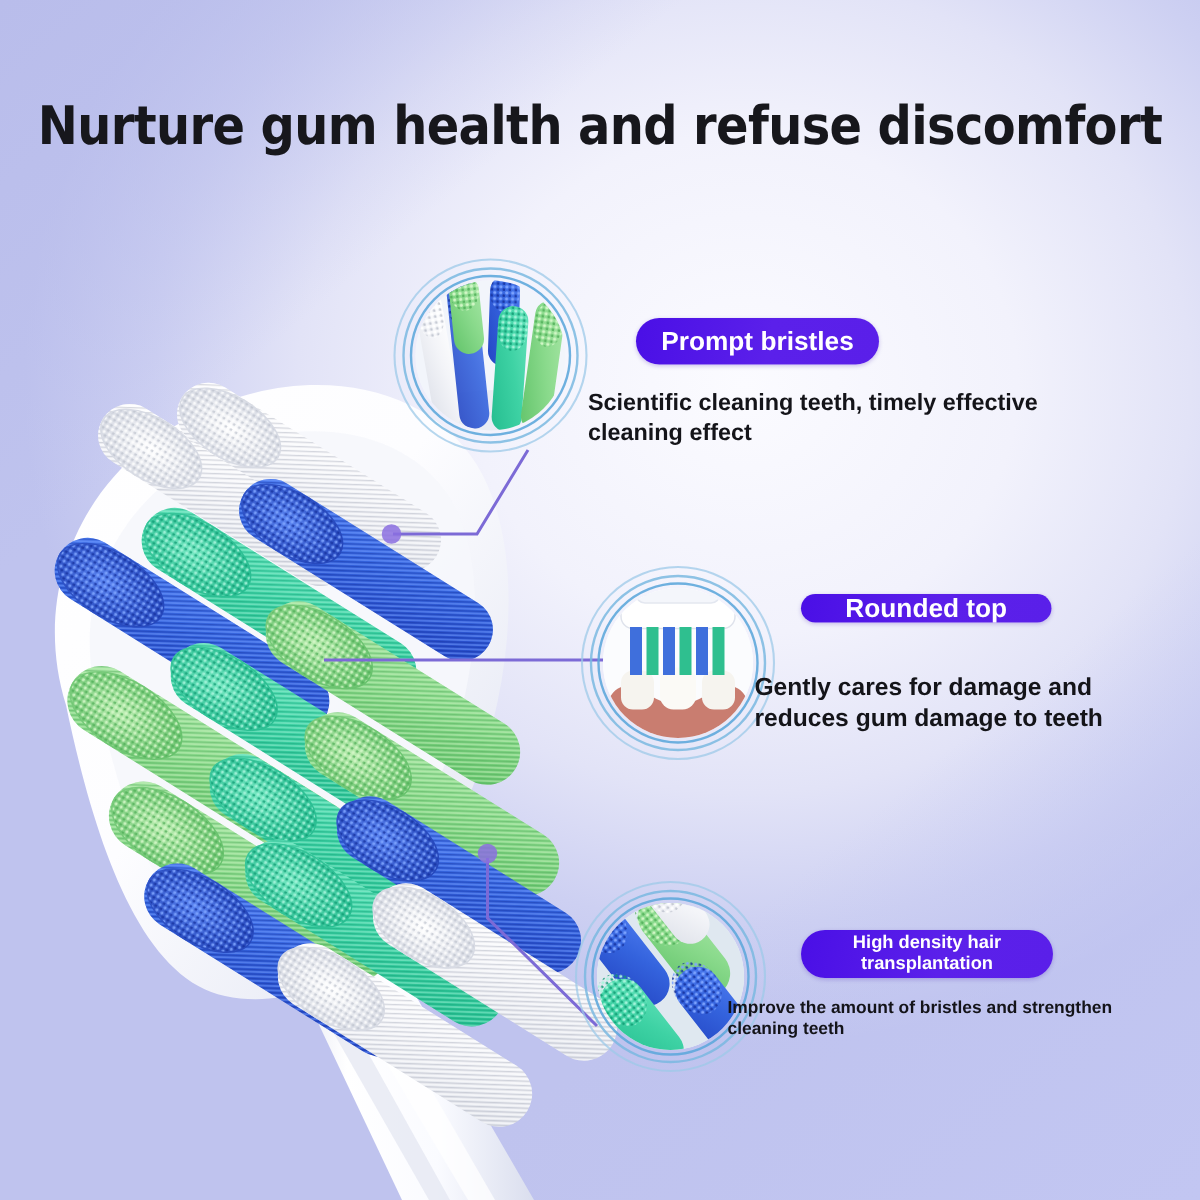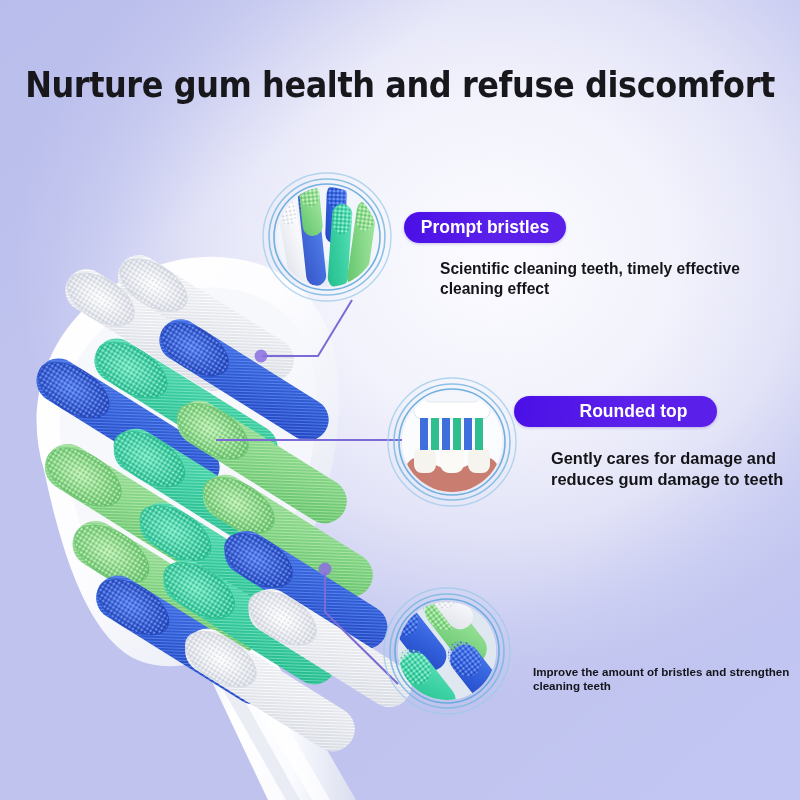--- a/index.html
+++ b/index.html
@@ -20,25 +20,26 @@
     font-family:"DejaVu Sans Condensed","Liberation Sans",sans-serif;
     white-space:nowrap;
     margin-top:12px;
   }
   svg.art{position:absolute;left:0;top:0;width:800px;height:800px;}
   .badge{
     position:absolute;display:flex;align-items:center;justify-content:center;
     border-radius:999px;color:#fff;font-weight:bold;text-align:center;
     background:linear-gradient(100deg,#4a0fe6 0%,#5b20ea 55%,#5a1fe9 100%);
     box-shadow:0 1px 3px rgba(60,20,170,.25);
+    margin-left:20px;
   }
-  .desc{position:absolute;color:#141419;font-weight:bold;margin-left:48px;}
+  .desc{position:absolute;color:#141419;font-weight:bold;}
   .b1{left:404px;top:212px;width:162px;height:31px;font-size:17.5px;}
   .d1{left:392px;top:259px;width:300px;font-size:15.6px;line-height:19.5px;}
-  .b2{left:514px;top:396px;width:167px;height:31px;font-size:17.5px;padding-left:36px;}
+  .b2{left:514px;top:396px;width:167px;height:19px;font-size:17.5px;}
   .d2{left:503px;top:448px;width:290px;font-size:16.4px;line-height:20.5px;}
   .b3{left:514px;top:620px;width:168px;height:32px;font-size:12.2px;line-height:13.6px;padding:0 6px;box-sizing:border-box;}
   .d3{left:485px;top:665px;width:306px;font-size:11.6px;line-height:14px;text-align:left;}
 </style>
 </head>
 <body>
 
 <div id="stage">
 
   <div class="title">Nurture gum health and refuse discomfort</div>
@@ -363,15 +364,16 @@
       </g>
     </g>
   </svg>
 
   <div class="badge b1">Prompt bristles</div>
   <div class="desc d1">Scientific cleaning teeth, timely effective cleaning effect</div>
 
   <div class="badge b2">Rounded top</div>
   <div class="desc d2">Gently cares for damage and reduces gum damage to teeth</div>
 
+  <div class="badge b3">High density hair transplantation</div>
   <div class="desc d3">Improve the amount of bristles and strengthen cleaning teeth</div>
 
 </div>
 
 </body></html>

